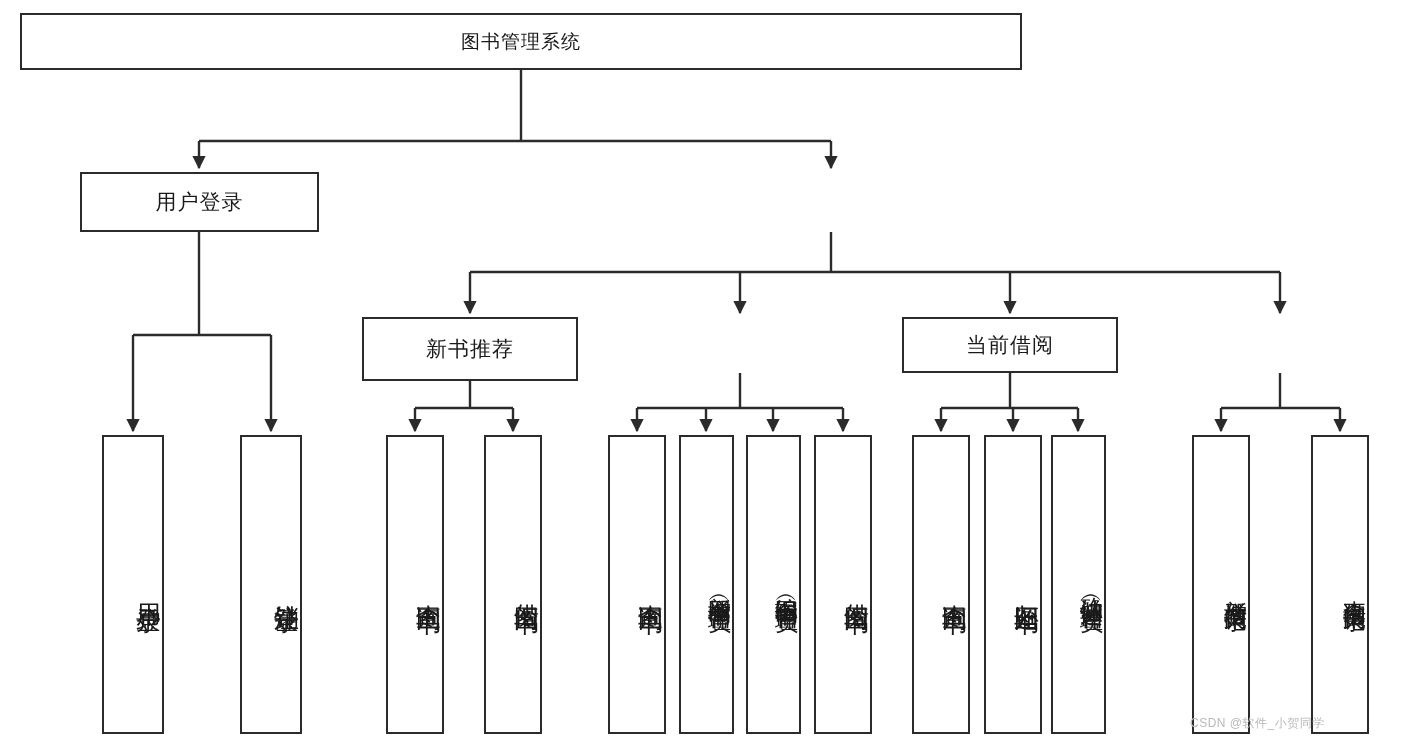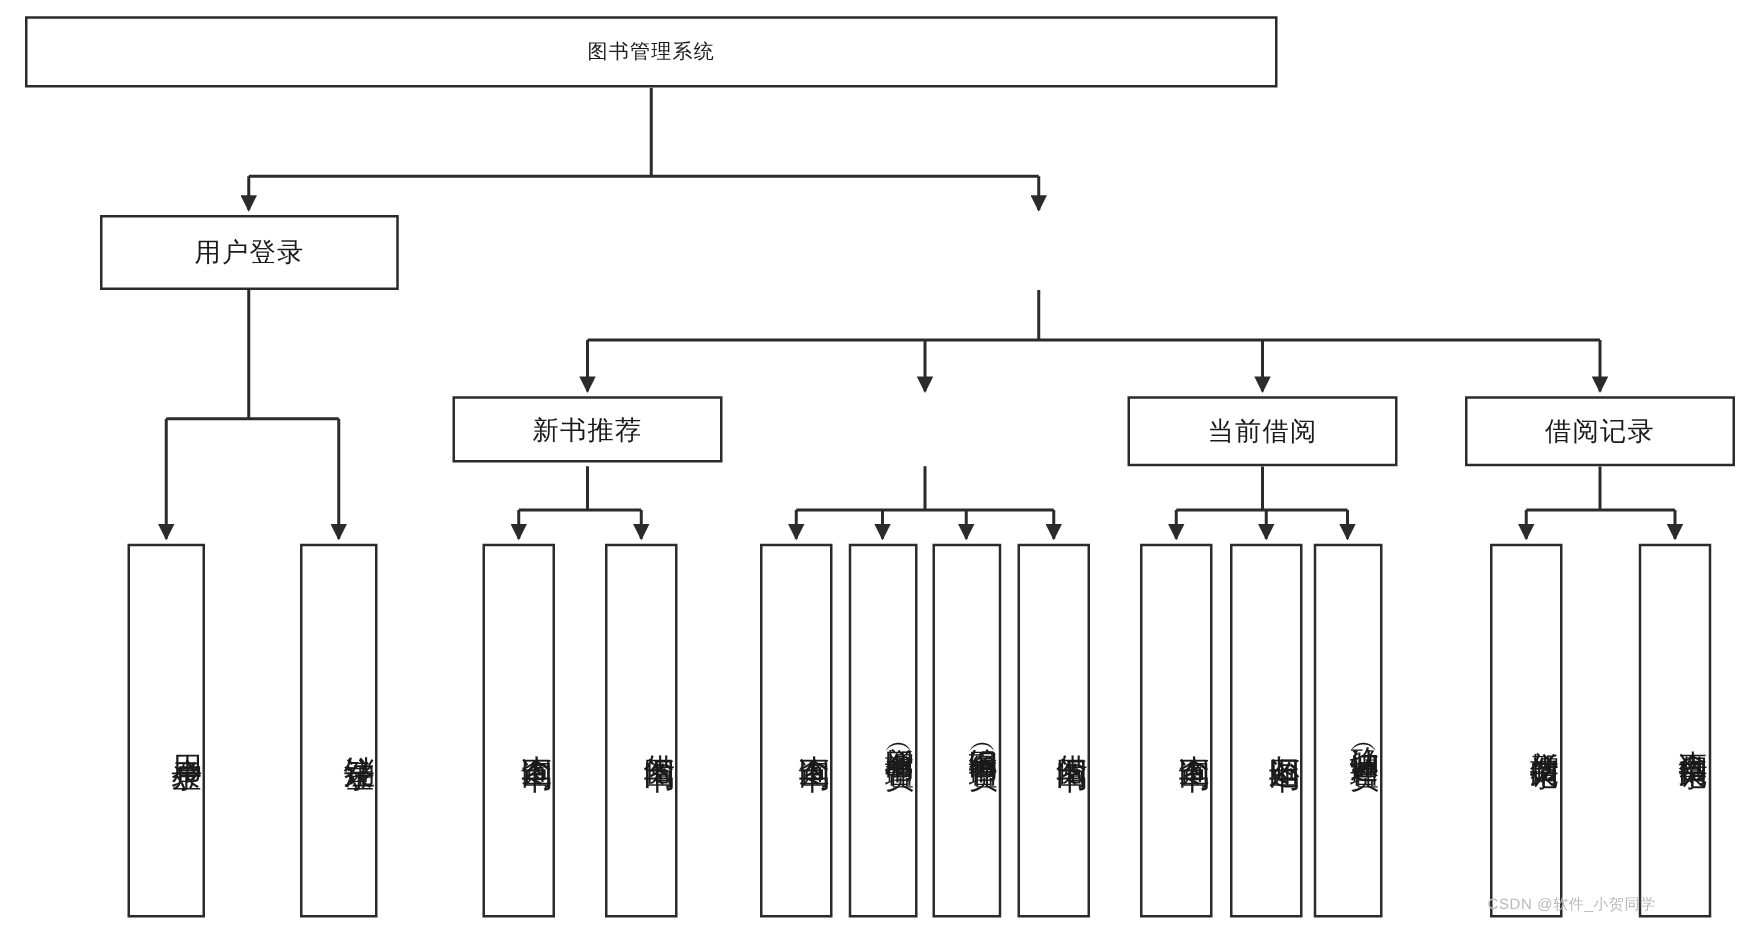--- a/index.html
+++ b/index.html
@@ -34,21 +34,21 @@
     align-items: center;
     justify-content: center;
     color: #1a1a1a;
   }
   .node-h {
     font-size: 21px;
     letter-spacing: 1px;
     white-space: nowrap;
   }
   .node-root {
-    font-size: 16px;
+    font-size: 19px;
     letter-spacing: 1px;
   }
   .node-v {
     writing-mode: vertical-rl;
     text-orientation: upright;
     font-size: 25px;
     line-height: 1.08;
     letter-spacing: 2px;
     align-items: flex-start;
     justify-content: center;
@@ -124,28 +124,25 @@
   </svg>
 
   <div class="node node-h node-root" style="left:20px; top:13px; width:1002px; height:57px;">
     <span>图书管理系统</span>
   </div>
 
   <div class="node node-h" style="left:80px; top:172px; width:239px; height:60px;">
     <span>用户登录</span>
   </div>
 
-  <div class="node node-h" style="left:362px; top:317px; width:216px; height:53px;">
+  <div class="node node-h" style="left:362px; top:317px; width:216px; height:64px;">
     <span>新书推荐</span>
   </div>
   <div class="node node-h" style="left:902px; top:317px; width:216px; height:56px;">
     <span>当前借阅</span>
-  </div>
-  <div class="node node-h" style="left:1172px; top:317px; width:216px; height:56px;">
-    <span>借阅记录</span>
   </div>
 
   <div class="node node-v" style="left:102px; top:435px; width:62px; height:299px;">
     <span class="vtext">用户登录</span>
   </div>
   <div class="node node-v" style="left:240px; top:435px; width:62px; height:299px;">
     <span class="vtext">注销登录</span>
   </div>
 
   <div class="node node-v" style="left:386px; top:435px; width:58px; height:299px;">

